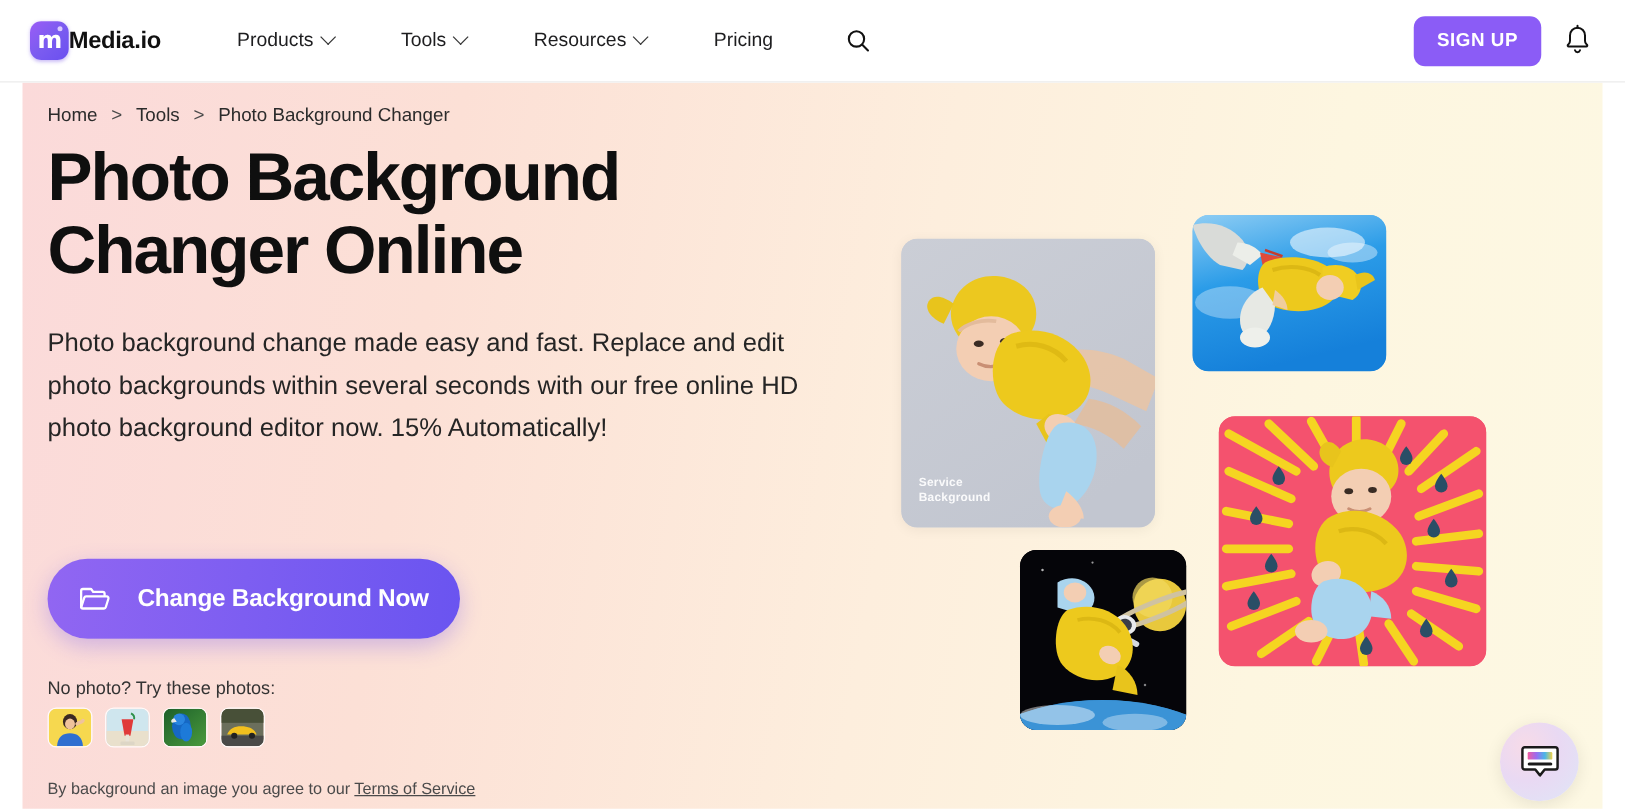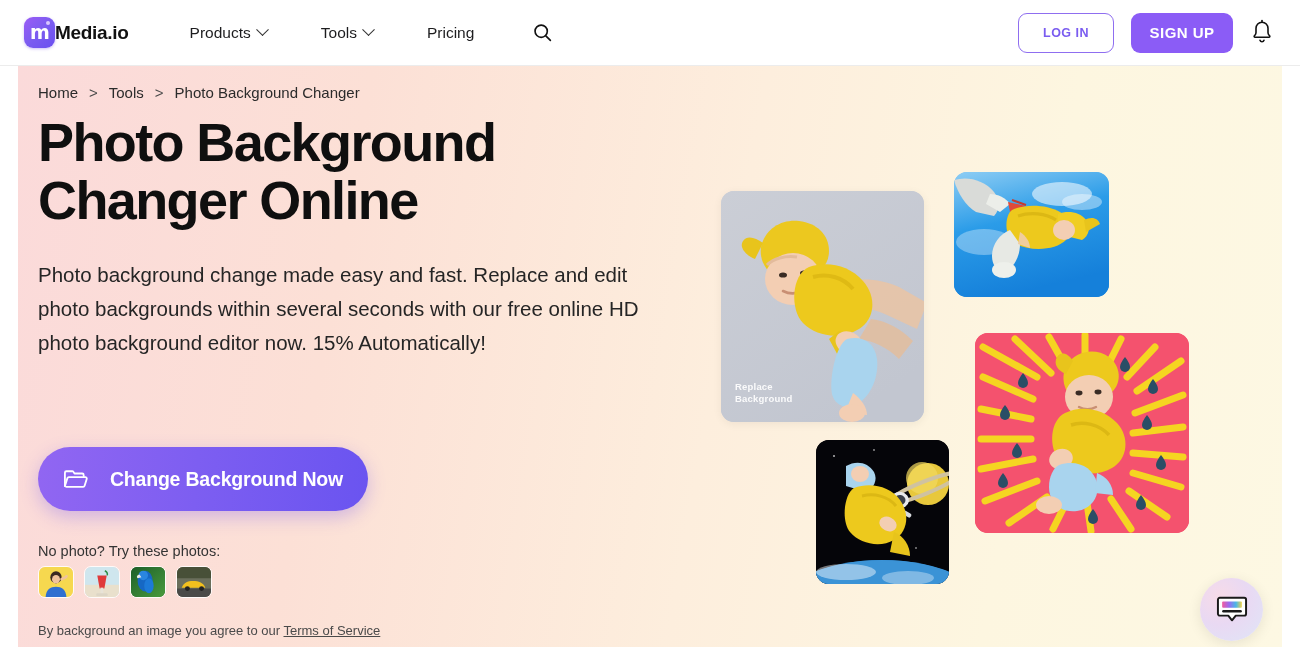--- a/index.html
+++ b/index.html
@@ -175,32 +175,35 @@
   <div class="nav-links">
     <div class="nav-item">
       <span>Products</span>
       <span class="caret"></span>
     </div>
     <div class="nav-item">
       <span>Tools</span>
       <span class="caret"></span>
     </div>
     <div class="nav-item">
+      <span>Resources</span>
+      <span class="caret"></span>
+    </div>
+    <div class="nav-item">
       <span>Pricing</span>
     </div>
     <div class="search-btn">
       <svg width="21" height="21" viewBox="0 0 24 24" fill="none">
         <circle cx="10.5" cy="10.5" r="7" stroke="#111" stroke-width="1.9"></circle>
         <line x1="15.8" y1="15.8" x2="21" y2="21" stroke="#111" stroke-width="1.9" stroke-linecap="round"></line>
       </svg>
     </div>
   </div>
 
   <div class="nav-right">
-    <div class="btn-login">LOG IN</div>
     <div class="btn-signup">SIGN UP</div>
     <div class="bell">
       <svg width="24" height="26" viewBox="0 0 24 26" fill="none">
         <path d="M12 3.2c-3.4 0-6 2.7-6 6.1v4.3c0 1-.4 2-1.1 2.7l-.5.5c-.5.5-.2 1.4.6 1.4h14c.8 0 1.1-.9.6-1.4l-.5-.5c-.7-.7-1.1-1.7-1.1-2.7V9.3c0-3.4-2.6-6.1-6-6.1z" stroke="#111" stroke-width="1.6" stroke-linejoin="round"></path>
         <path d="M12 3.2V1.6" stroke="#111" stroke-width="1.6" stroke-linecap="round"></path>
         <path d="M10 21.2c.3.9 1.1 1.5 2 1.5s1.7-.6 2-1.5" stroke="#111" stroke-width="1.6" stroke-linecap="round"></path>
       </svg>
     </div>
   </div>
 </div>
@@ -307,21 +310,21 @@
       <path d="M92 86c14-4 30 0 40 12" stroke="#dfba14" stroke-width="4" fill="none"></path>
       <path d="M118 140c10 4 18 12 22 22l-20 8-12-22z" fill="#e8c41c"></path>
 
       <ellipse cx="128" cy="152" rx="14" ry="11" fill="#f3ceb3" transform="rotate(28 128 152)"></ellipse>
 
       <path d="M126 148c16-4 28 4 30 20 2 18-6 36-18 44-10 7-22 4-26-6-5-12 2-52 14-58z" fill="#a9d4ee"></path>
       <path d="M132 202c8 6 14 14 14 22l-22-2z" fill="#f3ceb3"></path>
       <ellipse cx="131" cy="222" rx="13" ry="9" fill="#f3ceb3"></ellipse>
     </svg>
     <div class="orig-label">
-      <div>Replace</div>
+      <div>Service</div>
       <div>Background</div>
     </div>
   </div>
 
   <div class="art art-sky">
     <svg width="100%" height="100%" viewBox="0 0 155 125" preserveAspectRatio="none">
       <defs>
         <linearGradient id="skyg" x1="0" y1="0" x2="0.3" y2="1">
           <stop offset="0" stop-color="#8ecdf4"></stop>
             <stop offset="45%" stop-color="#2b9ce8"></stop>

